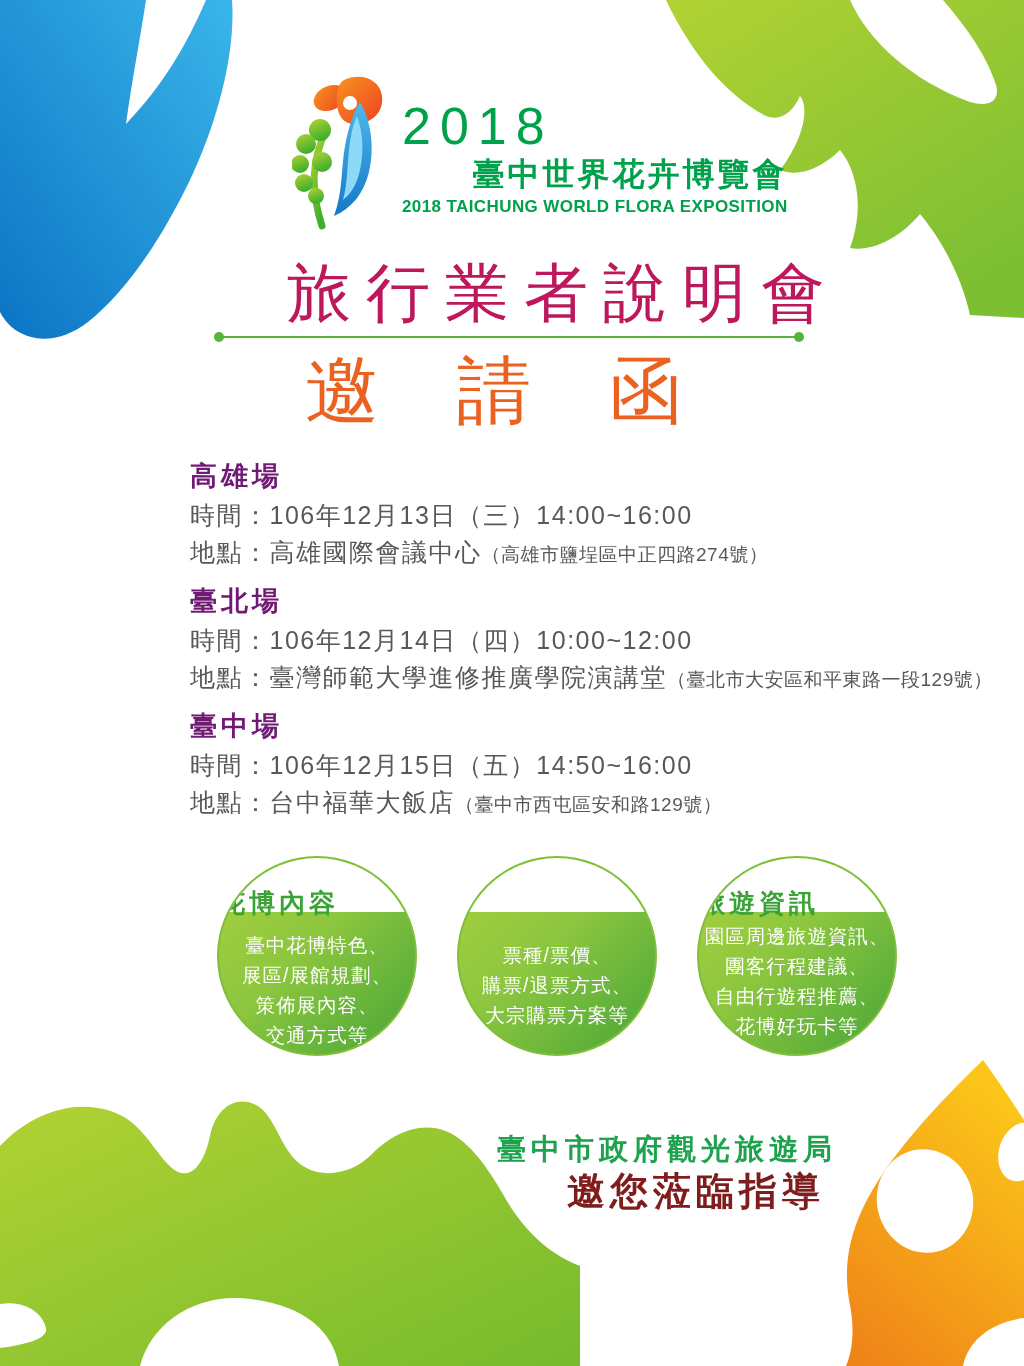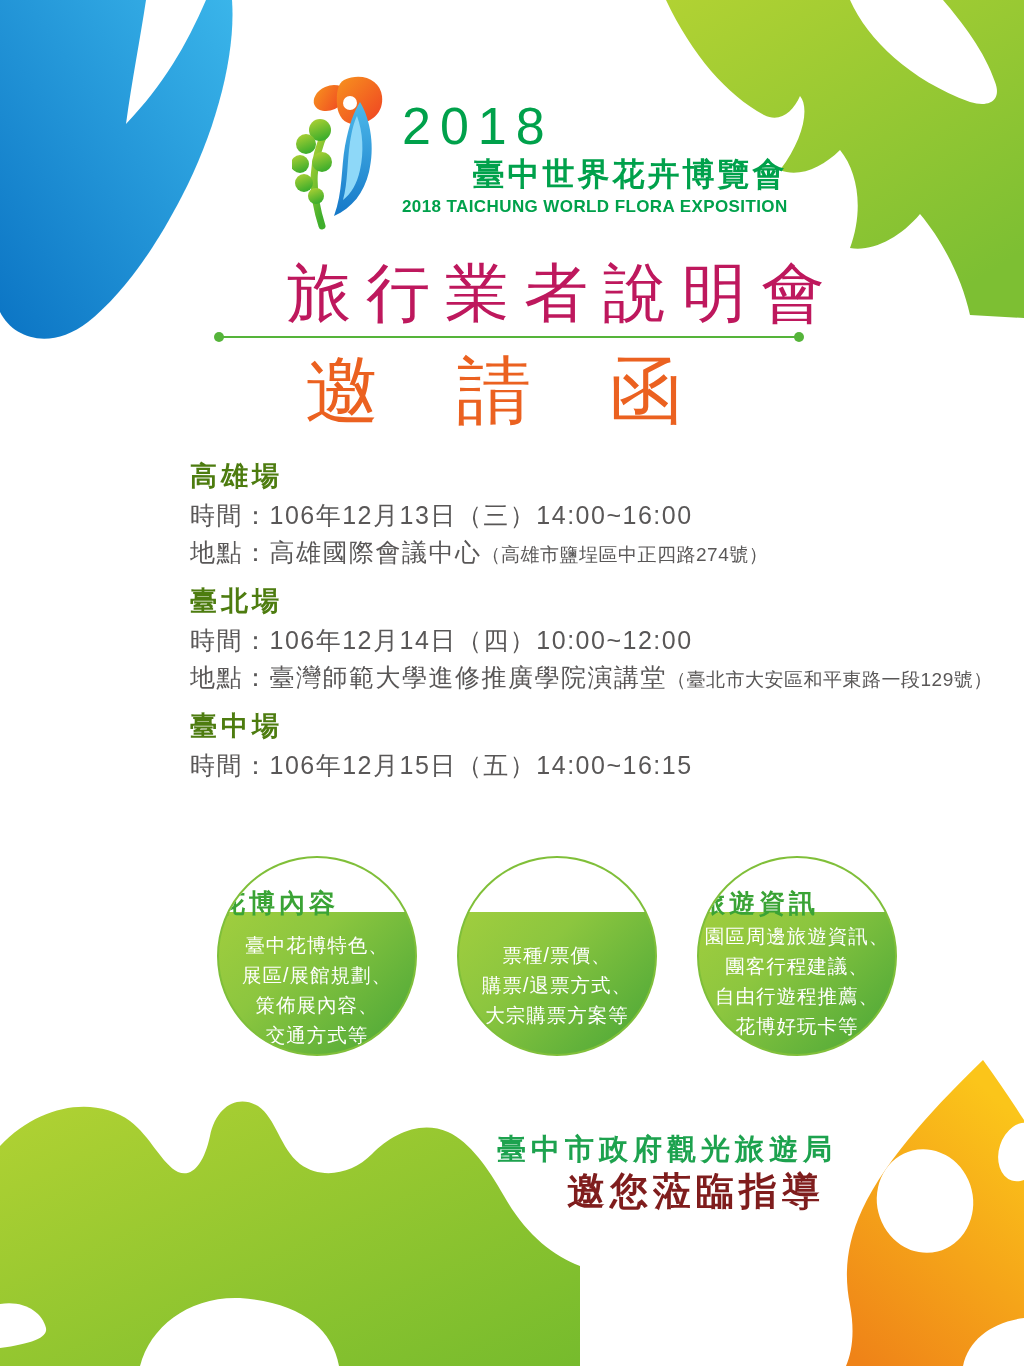--- a/index.html
+++ b/index.html
@@ -36,21 +36,21 @@
     position:absolute; left:305px; top:352px;
     font-size:74px; line-height:78px; color:#eb6120; font-weight:500;
     letter-spacing:78px; white-space:nowrap;
   }
 
   
   .session { position:absolute; left:190px; color:#595757; }
   #session-0 { top:460px; }
   #session-1 { top:585px; }
   #session-2 { top:710px; }
-  .session-city { font-size:27px; line-height:32px; color:#4d7c0f; font-weight:700; letter-spacing:4px; margin-bottom:8px; }
+  .session-city { font-size:27px; line-height:32px; color:#701a75; font-weight:700; letter-spacing:4px; margin-bottom:8px; }
   .session-line { font-size:25px; line-height:30px; letter-spacing:1.5px; margin-bottom:7px; white-space:nowrap; }
   .session-note { font-size:19px; letter-spacing:0.5px; }
 
   
   .badge {
     position:absolute; top:856px; width:200px; height:200px; border-radius:50%;
     background:linear-gradient(135deg, #a9d13e 0%, #8cc63f 45%, #47a537 100%);
     border:2px solid #7fbf3a; box-sizing:border-box; overflow:hidden;
     text-align:center;
   }
@@ -193,21 +193,22 @@
   </div>
 
   <div class="session" id="session-1">
     <div class="session-city">臺北場</div>
     <div class="session-line">時間：106年12月14日（四）10:00~12:00</div>
     <div class="session-line"><span>地點：臺灣師範大學進修推廣學院演講堂</span><span class="session-note">（臺北市大安區和平東路一段129號）</span></div>
   </div>
 
   <div class="session" id="session-2">
     <div class="session-city">臺中場</div>
-    <div class="session-line">時間：106年12月15日（五）14:00~16:15</div>
+    <div class="session-line">時間：106年12月15日（五）14:50~16:00</div>
+    <div class="session-line"><span>地點：台中福華大飯店</span><span class="session-note">（臺中市西屯區安和路129號）</span></div>
   </div>
 
   <div class="badge" id="badge-0">
     <div class="badge-cap"></div>
     <div class="badge-title">花博內容</div>
     <div class="badge-body">
       <div class="badge-line">臺中花博特色、</div>
       <div class="badge-line">展區/展館規劃、</div>
       <div class="badge-line">策佈展內容、</div>
       <div class="badge-line">交通方式等</div>

